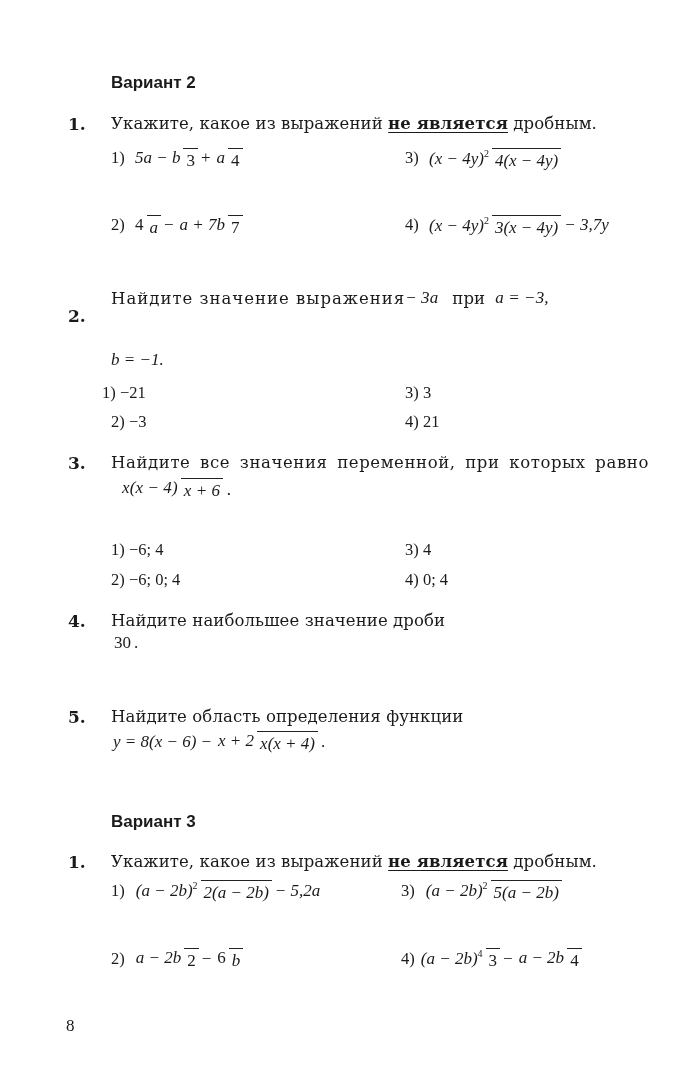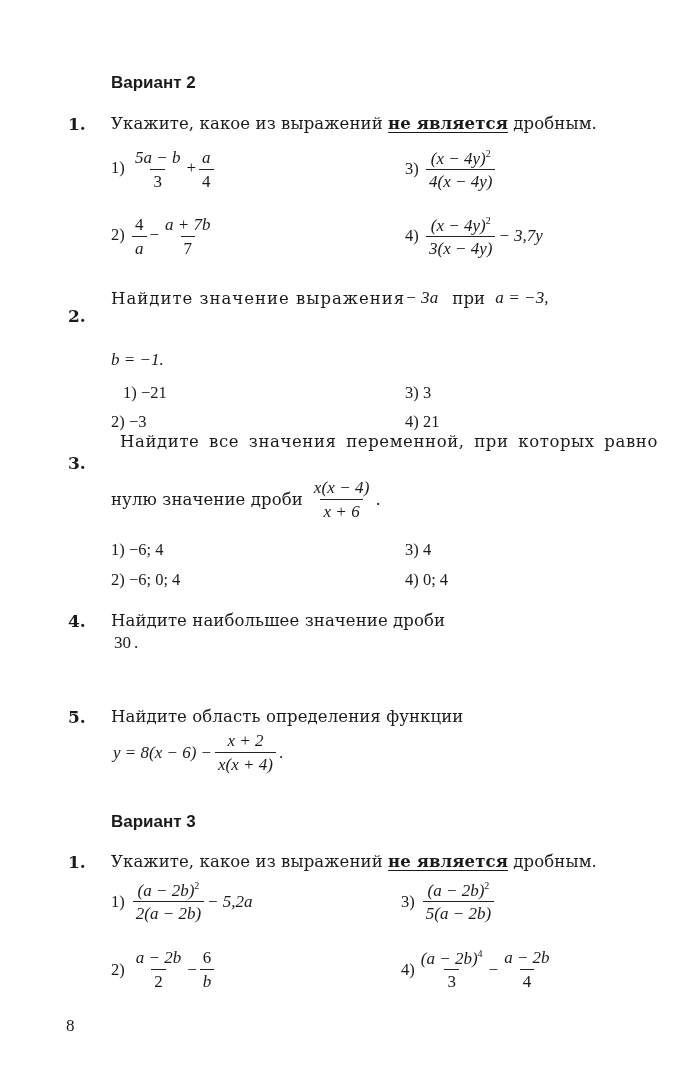--- a/index.html
+++ b/index.html
@@ -4,21 +4,21 @@
 <style>
   html, body { margin:0; padding:0; }
   body { width:686px; height:1080px; background:#ffffff; position:relative; overflow:hidden;
          font-family:"DejaVu Serif","Liberation Serif",serif; color:#1a1a1a; }
   .abs { position:absolute; white-space:nowrap; }
   .heading { font-family:"Liberation Sans","DejaVu Sans",sans-serif; font-weight:bold; font-size:17px; }
   .text { font-size:16.5px; letter-spacing:0.1px; }
   .num { font-weight:bold; font-size:17px; }
   .math { font-family:"Liberation Serif","DejaVu Serif",serif; font-size:17px; }
   i { font-style:italic; }
-  .frac { display:inline-flex; flex-direction:column; align-items:center; vertical-align:middle; margin:0 3px; }
+  .frac { display:inline-flex; flex-direction:row; align-items:flex-start; vertical-align:middle; margin:0 3px; }
   .frac > .n { padding:0 3px 1px; line-height:1.15; }
   .frac > .d { padding:2px 3px 0; line-height:1.15; border-top:1px solid #222; }
   .ul { font-weight:bold; text-decoration:underline; text-underline-offset:3px; }
   sup { font-size:10px; }
   .opt { font-size:16.5px; }
   .just { text-align:justify; text-align-last:justify; white-space:normal; }
 </style>
 </head>
 <body>
 
@@ -71,29 +71,28 @@
 
 <div class="abs num" style="left:68px;top:306px;">2.</div>
 <div class="abs text" style="left:111px;top:288px;width:540px;display:flex;align-items:center;">
   <span style="letter-spacing:1px;">Найдите значение выражения</span>
   <i class="math">− 3a</i>
   <span style="margin-left:14px;">при</span>
   <i class="math" style="margin-left:10px;">a = −3,</i>
 </div>
 <div class="abs math" style="left:111px;top:350px;"><i>b = −1.</i></div>
 
-<div class="abs math opt" style="left:123px;top:383px;"><span>1)</span> <span>−21</span></div>
+<div class="abs math opt" style="left:102px;top:383px;"><span>1)</span> <span>−21</span></div>
 <div class="abs math opt" style="left:111px;top:412px;"><span>2)</span> <span>−3</span></div>
 <div class="abs math opt" style="left:405px;top:383px;"><span>3)</span> <span>3</span></div>
 <div class="abs math opt" style="left:405px;top:412px;"><span>4)</span> <span>21</span></div>
 
 <div class="abs num" style="left:68px;top:453px;">3.</div>
-<div class="abs text just" style="left:111px;top:432px;width:538px;letter-spacing:0.6px;word-spacing:3px;margin-left:9px;">Найдите все значения переменной, при которых равно</div>
+<div class="abs text just" style="left:111px;top:453px;width:538px;letter-spacing:0.6px;word-spacing:3px;">Найдите все значения переменной, при которых равно</div>
 <div class="abs text" style="left:111px;top:478px;display:flex;align-items:center;">
-  <span>нулю значение дроби</span>
   <span class="frac math" style="margin-left:8px;">
       <span class="n"><i>x(x − 4)</i></span>
       <span class="d"><i>x + 6</i></span>
     </span>
   <span>.</span>
 </div>
 
 <div class="abs math opt" style="left:111px;top:540px;"><span>1)</span> <span>−6; 4</span></div>
 <div class="abs math opt" style="left:111px;top:570px;"><span>2)</span> <span>−6; 0; 4</span></div>
 <div class="abs math opt" style="left:405px;top:540px;"><span>3)</span> <span>4</span></div>

